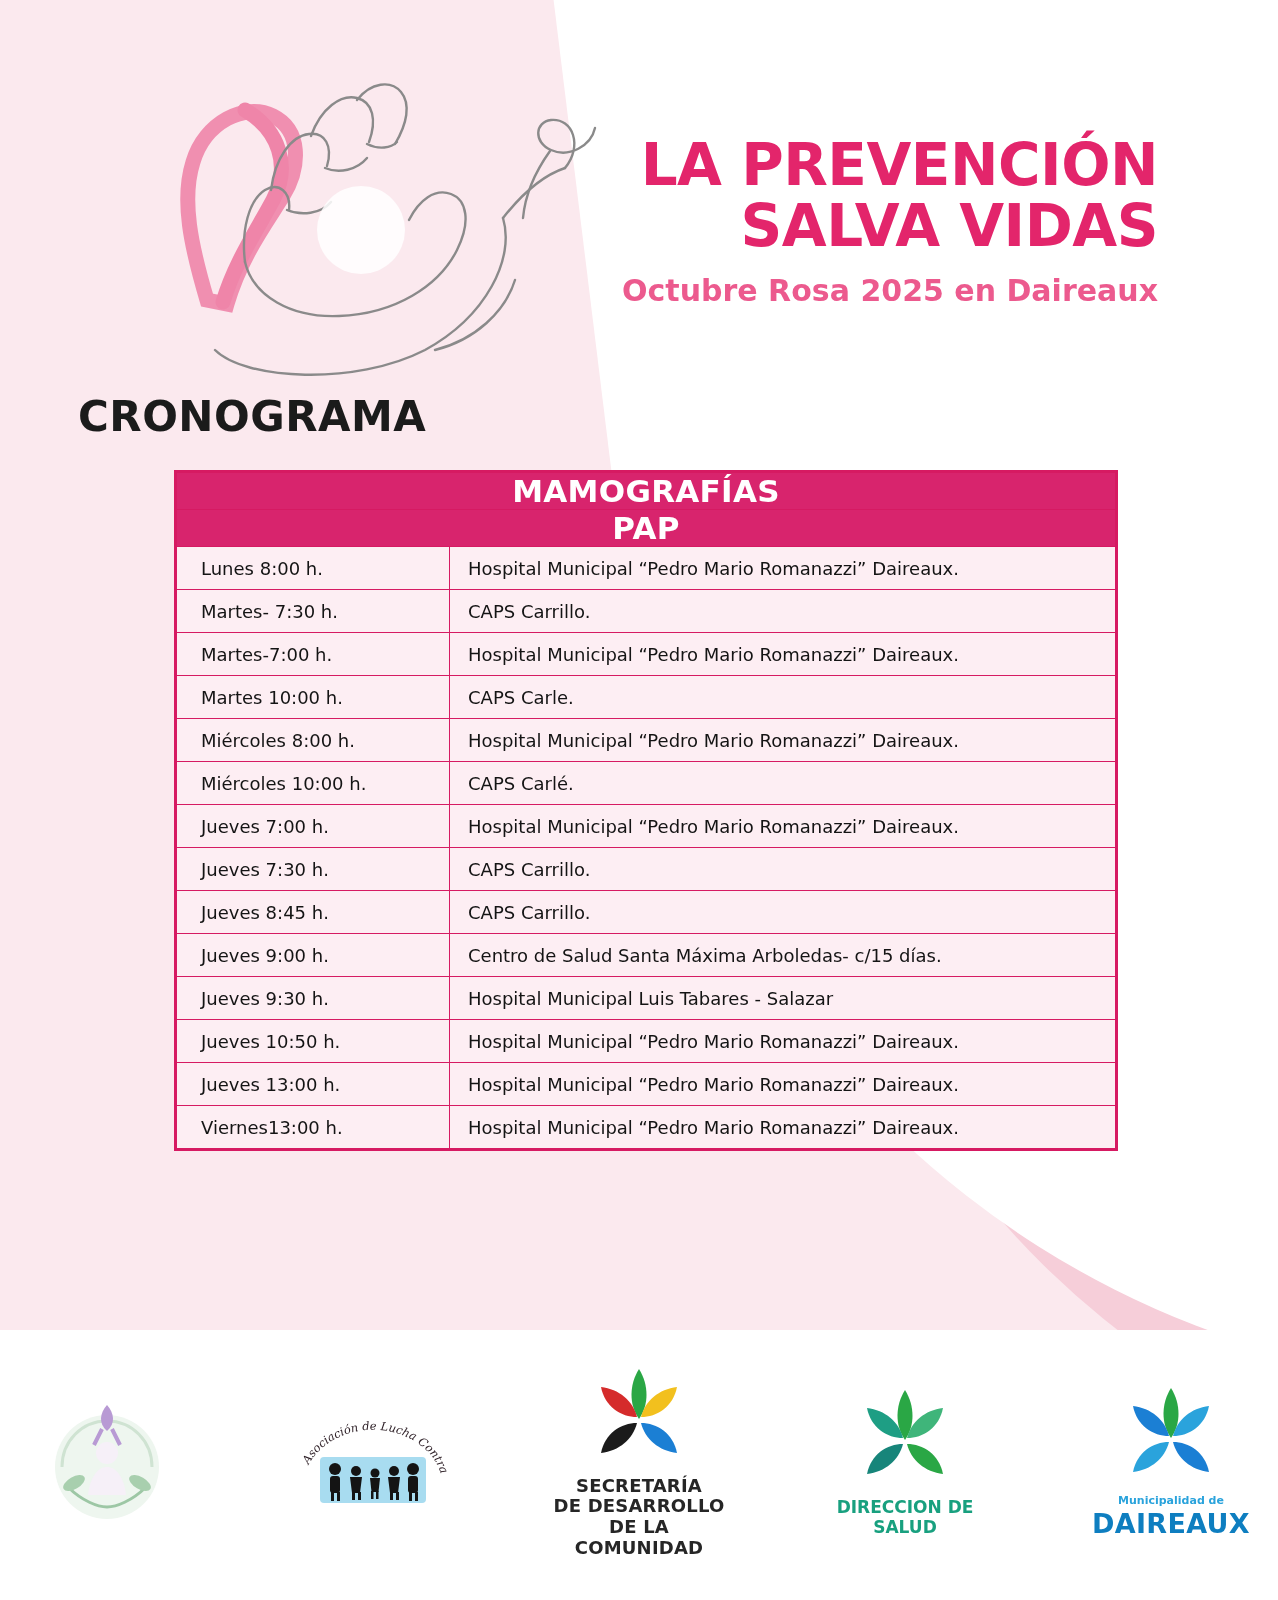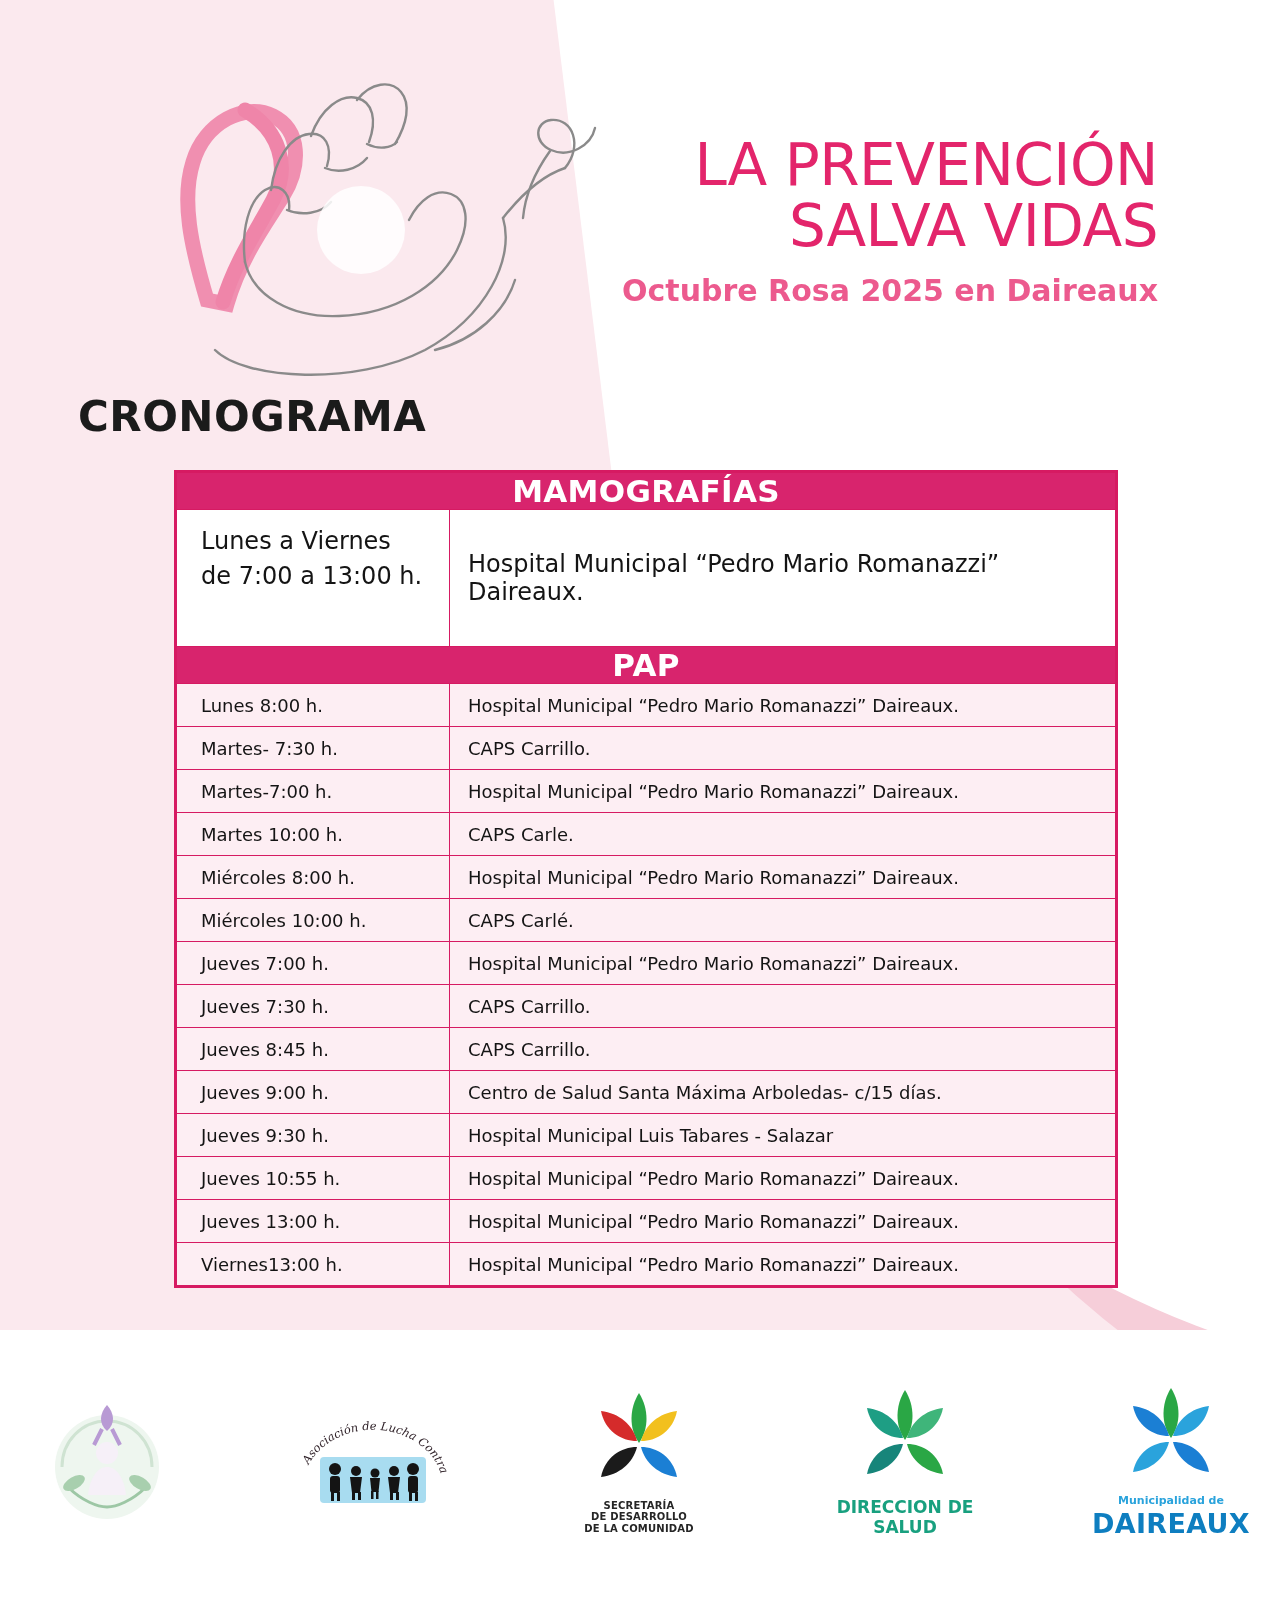--- a/index.html
+++ b/index.html
@@ -78,21 +78,21 @@
 
   .titleblock {
     position: absolute;
     right: 120px;
     top: 95px;
     text-align: right;
     width: 620px;
   }
   .title-main {
     font-family: "DejaVu Sans", sans-serif;
-    font-weight: normal;
+    font-weight: bold;
     font-size: 58px;
     line-height: 1.05;
     letter-spacing: -0.5px;
     color: #e3256b;
     margin: 0;
     white-space: pre-line;
   }
   .title-sub {
     font-family: "DejaVu Sans", sans-serif;
     font-weight: bold;
@@ -210,21 +210,21 @@
     letter-spacing: 0.5px;
   }
   .cap-alcecad small {
     display: block;
     font-size: 14px;
     font-weight: normal;
     font-style: italic;
     letter-spacing: 2px;
   }
   .cap-secretaria {
-    font-size: 10px;
+    font-size: 18px;
     font-weight: bold;
     color: #262626;
     letter-spacing: 0.2px;
     white-space: pre-line;
   }
   .cap-salud {
     font-size: 17px;
     font-weight: bold;
     color: #18a07f;
     white-space: pre-line;
@@ -292,25 +292,20 @@
   </div>
 
   <div class="cronograma">CRONOGRAMA</div>
 
   <div class="table-wrap">
     <table class="sched">
       <tbody>
         <tr class="section-head">
           <td colspan="2">MAMOGRAFÍAS</td>
         </tr>
-        <tr class="mamo-row">
-          <td class="mamo-when">Lunes a Viernes
-de 7:00 a 13:00 h.</td>
-          <td class="mamo-where">Hospital Municipal “Pedro Mario Romanazzi” Daireaux.</td>
-        </tr>
 
         <tr class="section-head">
           <td colspan="2">PAP</td>
         </tr>
 
         <tr class="pap-row">
           <td class="pap-when">Lunes 8:00 h.</td>
           <td class="pap-where">Hospital Municipal “Pedro Mario Romanazzi” Daireaux.</td>
         </tr>
         <tr class="pap-row">
@@ -347,21 +342,21 @@
         </tr>
         <tr class="pap-row">
           <td class="pap-when">Jueves 9:00 h.</td>
           <td class="pap-where">Centro de Salud Santa Máxima Arboledas- c/15 días.</td>
         </tr>
         <tr class="pap-row">
           <td class="pap-when">Jueves 9:30 h.</td>
           <td class="pap-where">Hospital Municipal Luis Tabares - Salazar</td>
         </tr>
         <tr class="pap-row">
-          <td class="pap-when">Jueves 10:55 h.</td>
+          <td class="pap-when">Jueves 10:50 h.</td>
           <td class="pap-where">Hospital Municipal “Pedro Mario Romanazzi” Daireaux.</td>
         </tr>
         <tr class="pap-row">
           <td class="pap-when">Jueves 13:00 h.</td>
           <td class="pap-where">Hospital Municipal “Pedro Mario Romanazzi” Daireaux.</td>
         </tr>
         <tr class="pap-row">
           <td class="pap-when">Viernes13:00 h.</td>
           <td class="pap-where">Hospital Municipal “Pedro Mario Romanazzi” Daireaux.</td>
         </tr>

